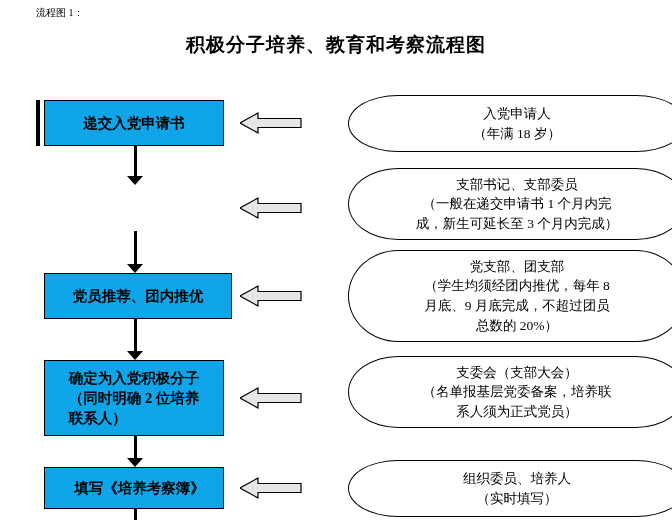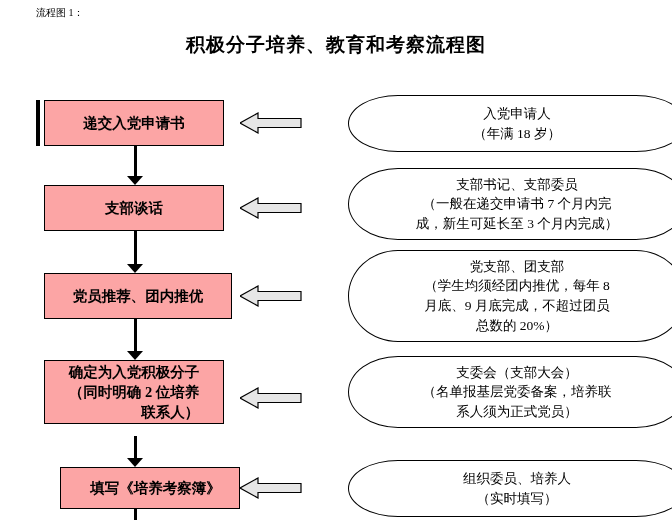--- a/index.html
+++ b/index.html
@@ -36,26 +36,26 @@
     text-align: center;
     font-size: 19px;
     font-weight: bold;
     letter-spacing: 1px;
     font-family: Liberation Sans, sans-serif;
   }
   
   .stage-box {
     position: absolute;
     box-sizing: border-box;
-    background: #fca5a5;
+    background: #0ea5e9;
     border: 1.5px solid #000000;
     display: flex;
     align-items: center;
     justify-content: center;
-    text-align: right;
+    text-align: left;
     font-weight: bold;
     font-size: 14.5px;
     line-height: 1.38;
     padding: 2px 4px;
     font-family: "Liberation Serif", "DejaVu Serif", serif;
   }
   .stage-box span { display: block; white-space: pre-line; }
 
   
   .v-line {
@@ -116,44 +116,41 @@
 
   <div class="left-stub" style="top:100px; height:46px;"></div>
 
   <div class="stage-box" style="left:44px; top:100px; width:180px; height:46px;">
     <span>递交入党申请书</span>
   </div>
 
   <div class="v-line" style="top:146px; height:30px;"></div>
   <div class="v-arrow" style="top:176px;"></div>
 
-  <div class="stage-box" style="left:44px; top:185px; width:180px; height:46px;">
-    <span>支部谈话</span>
-  </div>
 
   <div class="v-line" style="top:231px; height:33px;"></div>
   <div class="v-arrow" style="top:264px;"></div>
 
   <div class="stage-box" style="left:44px; top:273px; width:188px; height:46px;">
     <span>党员推荐、团内推优</span>
   </div>
 
   <div class="v-line" style="top:319px; height:32px;"></div>
   <div class="v-arrow" style="top:351px;"></div>
 
-  <div class="stage-box" style="left:44px; top:360px; width:180px; height:64px;">
+  <div class="stage-box" style="left:44px; top:360px; width:180px; height:76px;">
     <span>确定为入党积极分子
 （同时明确 2 位培养
 联系人）</span>
   </div>
 
   <div class="v-line" style="top:436px; height:22px;"></div>
   <div class="v-arrow" style="top:458px;"></div>
 
-  <div class="stage-box" style="left:60px; top:467px; width:180px; height:42px;padding-left:15px;">
+  <div class="stage-box" style="left:44px; top:467px; width:180px; height:42px;padding-left:15px;">
     <span>填写《培养考察簿》</span>
   </div>
 
   <div class="v-line" style="top:509px; height:11px;"></div>
 
   <div class="hollow-arrow" style="left:240px; top:112px; width:62px;">
     <svg width="62" height="22" viewBox="0 0 62 22">
       <polygon points="0,11 18,1 18,6.5 61,6.5 61,15.5 18,15.5 18,21" fill="#e6e6e6" stroke="#000000" stroke-width="1.2"></polygon>
     </svg>
   </div>
@@ -178,21 +175,21 @@
     </svg>
   </div>
 
   <div class="note-shape" style="left:348px; top:95px; width:338px; height:57px;">
     <span>入党申请人
 （年满 18 岁）</span>
   </div>
 
   <div class="note-shape" style="left:348px; top:168px; width:338px; height:72px;">
     <span>支部书记、支部委员
-（一般在递交申请书 7 个月内完
+（一般在递交申请书 1 个月内完
 成，新生可延长至 3 个月内完成）</span>
   </div>
 
   <div class="note-shape" style="left:348px; top:250px; width:338px; height:92px;">
     <span>党支部、团支部
 （学生均须经团内推优，每年 8
 月底、9 月底完成，不超过团员
 总数的 20%）</span>
   </div>
 

